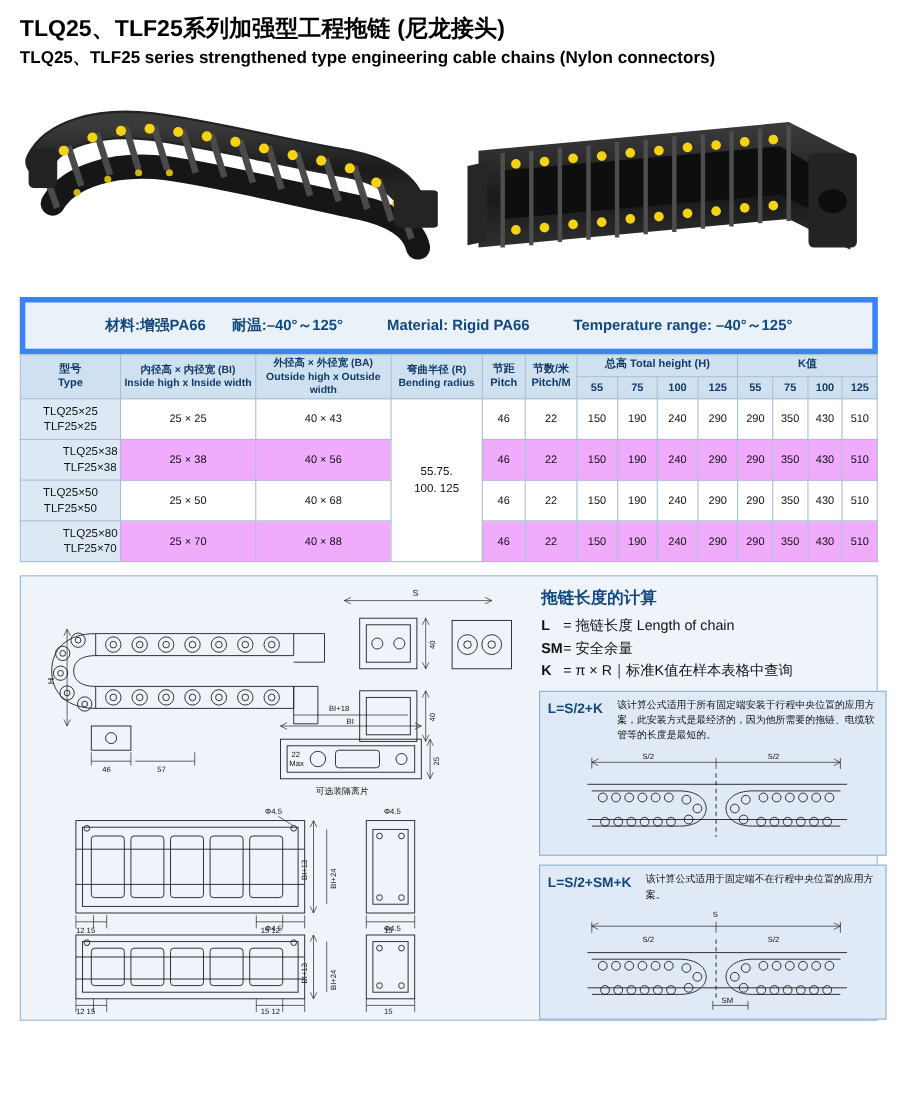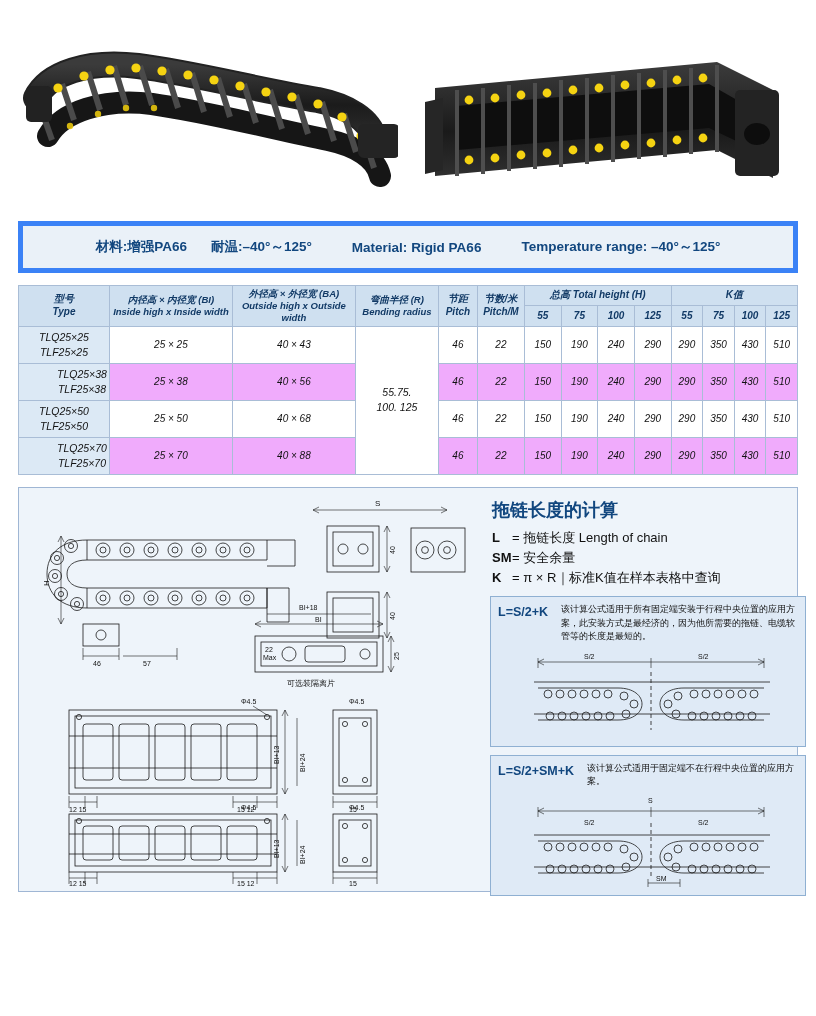--- a/index.html
+++ b/index.html
@@ -36,24 +36,22 @@
     background:#eaf1f8;
     height:42px;
     display:flex;align-items:center;justify-content:center;gap:24px;
     font-size:13.5px;font-weight:bold;color:#153a66;
   }
   .material-band .cn{color:#12477f;}
   .material-band .en{color:#12477f;padding-left:16px;}
 
   
   table.spec{
-    margin-top:12px;
     border-collapse:collapse;width:100%;
     font-size:10px;
-    font-style:italic;
   }
   table.spec th,table.spec td{
     border:1px solid #a9bdd6;
     text-align:center;vertical-align:middle;
   }
   table.spec thead th{
     background:#cfe0f0;color:#123a66;font-weight:bold;
     padding:2px 2px;line-height:1.25;
   }
   table.spec thead th.twoline{font-size:9.5px;}
@@ -70,21 +68,21 @@
     background:#eef4fa;
     height:405px;
     display:flex;
     box-sizing:border-box;
     padding:8px;
     gap:8px;
   }
   .draw-col{width:455px;position:relative;}
   .calc-col{flex:1;position:relative;}
 
-  .calc-title{font-size:18px;font-weight:bold;color:#12477f;margin:2px 0 6px 2px;}
+  .calc-title{font-size:15px;font-weight:bold;color:#12477f;margin:2px 0 6px 2px;}
   .calc-lines{font-size:13px;color:#111;line-height:1.55;margin-left:2px;}
   .calc-lines .lbl{display:inline-block;width:20px;font-weight:bold;}
 
   .formula-box{
     border:1px solid #8fb0d2;background:#dfeaf6;
     margin-top:8px;padding:6px 7px;box-sizing:border-box;
   }
   .formula-head{display:flex;gap:13px;align-items:flex-start;}
   .formula-eq{font-size:12.5px;font-weight:bold;color:#12477f;white-space:nowrap;padding-top:2px;}
   .formula-txt{font-size:9px;line-height:1.5;color:#111;}
@@ -95,20 +93,24 @@
   .dim{stroke:#1a1a1a;fill:none;stroke-width:0.6;}
   .dimtxt{font-family:"Liberation Sans",sans-serif;font-size:7px;fill:#111;}
   .dimtxt9{font-family:"Liberation Sans",sans-serif;font-size:8px;fill:#111;}
   .cntxt{font-family:"Liberation Sans",sans-serif;font-size:8px;fill:#111;}
 </style>
 </head>
 <body>
 
 <div class="page">
 
+  <div>
+    <div class="title-cn">TLQ25、TLF25系列加强型工程拖链 (尼龙接头)</div>
+    <div class="title-en">TLQ25、TLF25 series strengthened type engineering cable chains (Nylon connectors)</div>
+  </div>
 
   <div class="photos">
 
     <div class="photo">
       <svg class="chain-svg" width="380" height="175" viewBox="0 0 380 175">
         <defs>
           <linearGradient id="lgA" x1="0" y1="0" x2="0" y2="1">
             <stop offset="0%" stop-color="#3b3b3b"></stop>
             <stop offset="55%" stop-color="#1b1b1b"></stop>
             <stop offset="100%" stop-color="#2e2e2e"></stop>
@@ -354,21 +356,21 @@
         <td>190</td>
         <td>240</td>
         <td>290</td>
         <td>290</td>
         <td>350</td>
         <td>430</td>
         <td>510</td>
       </tr>
       <tr class="alt">
         <td class="typecell">
-          <div>TLQ25×70</div>
+          <div>TLQ25×80</div>
           <div>TLF25×70</div>
         </td>
         <td>25 × 70</td>
         <td>40 × 88</td>
         <td>46</td>
         <td>22</td>
         <td>150</td>
         <td>190</td>
         <td>240</td>
         <td>290</td>

